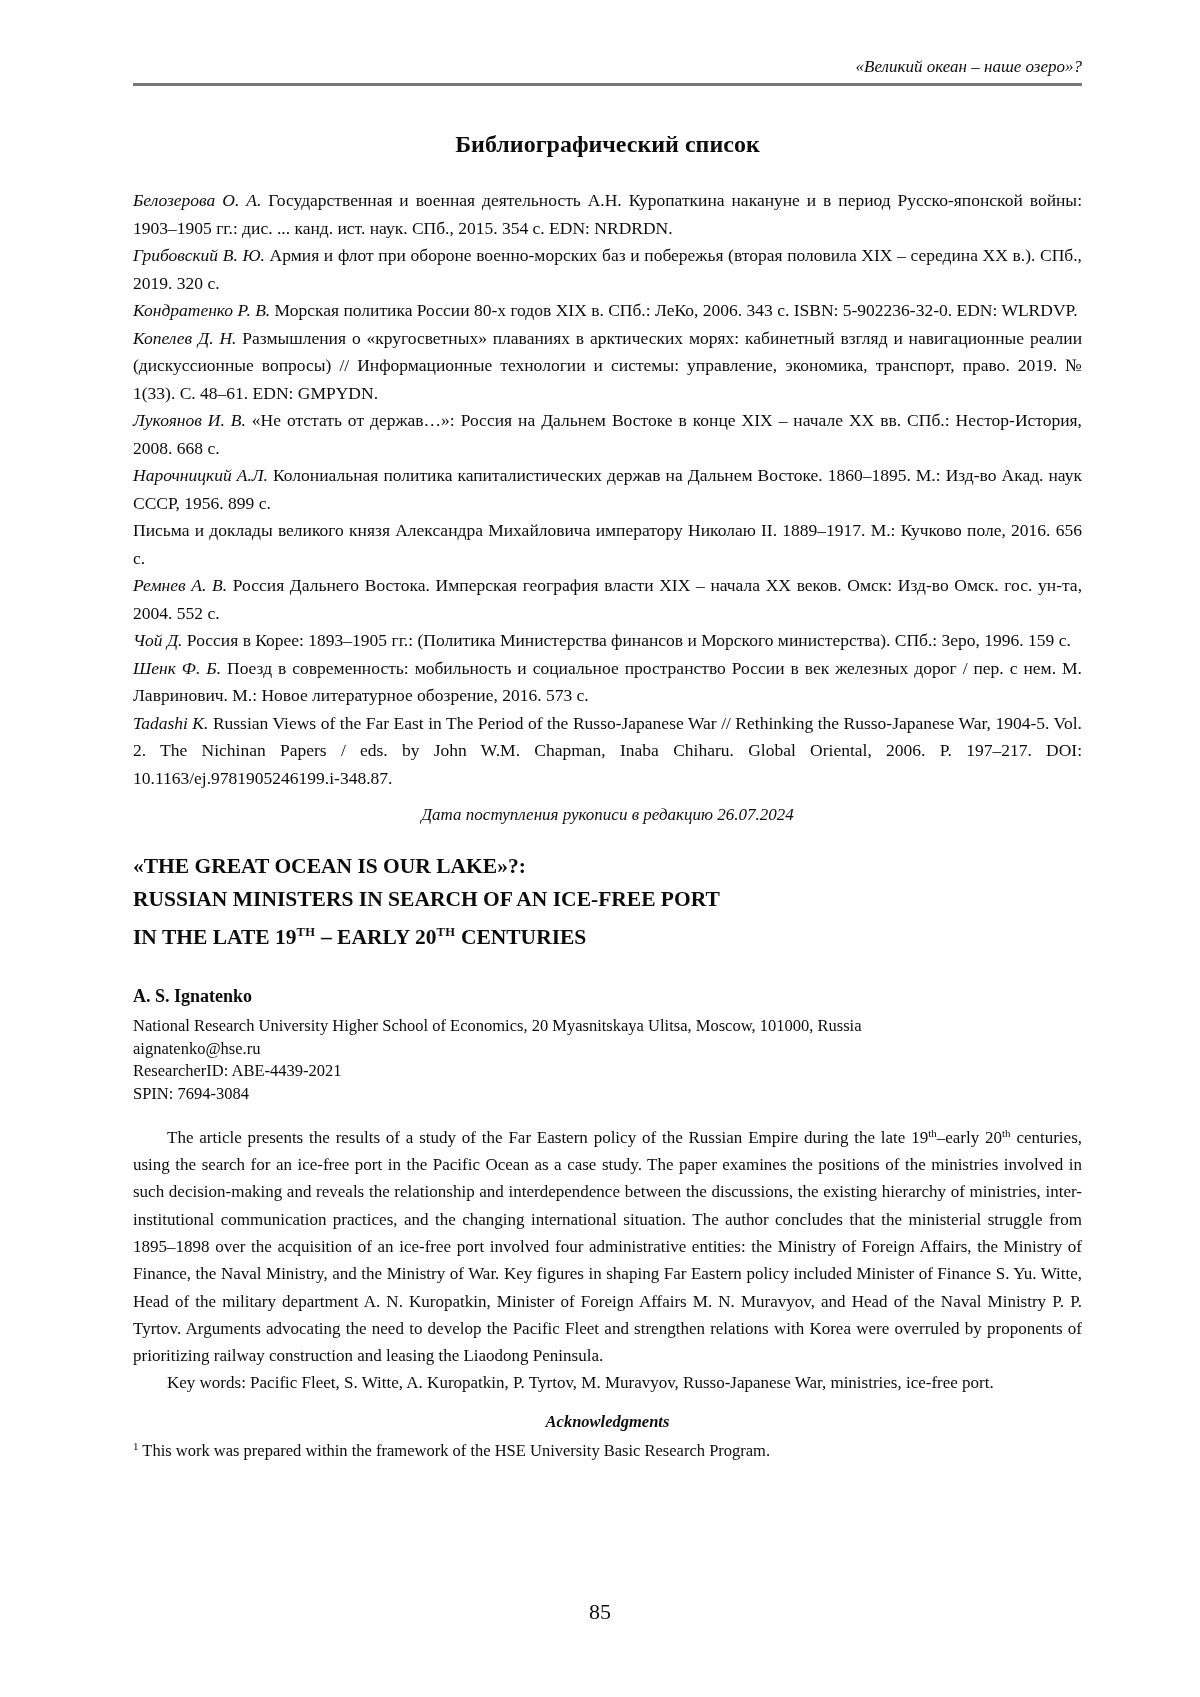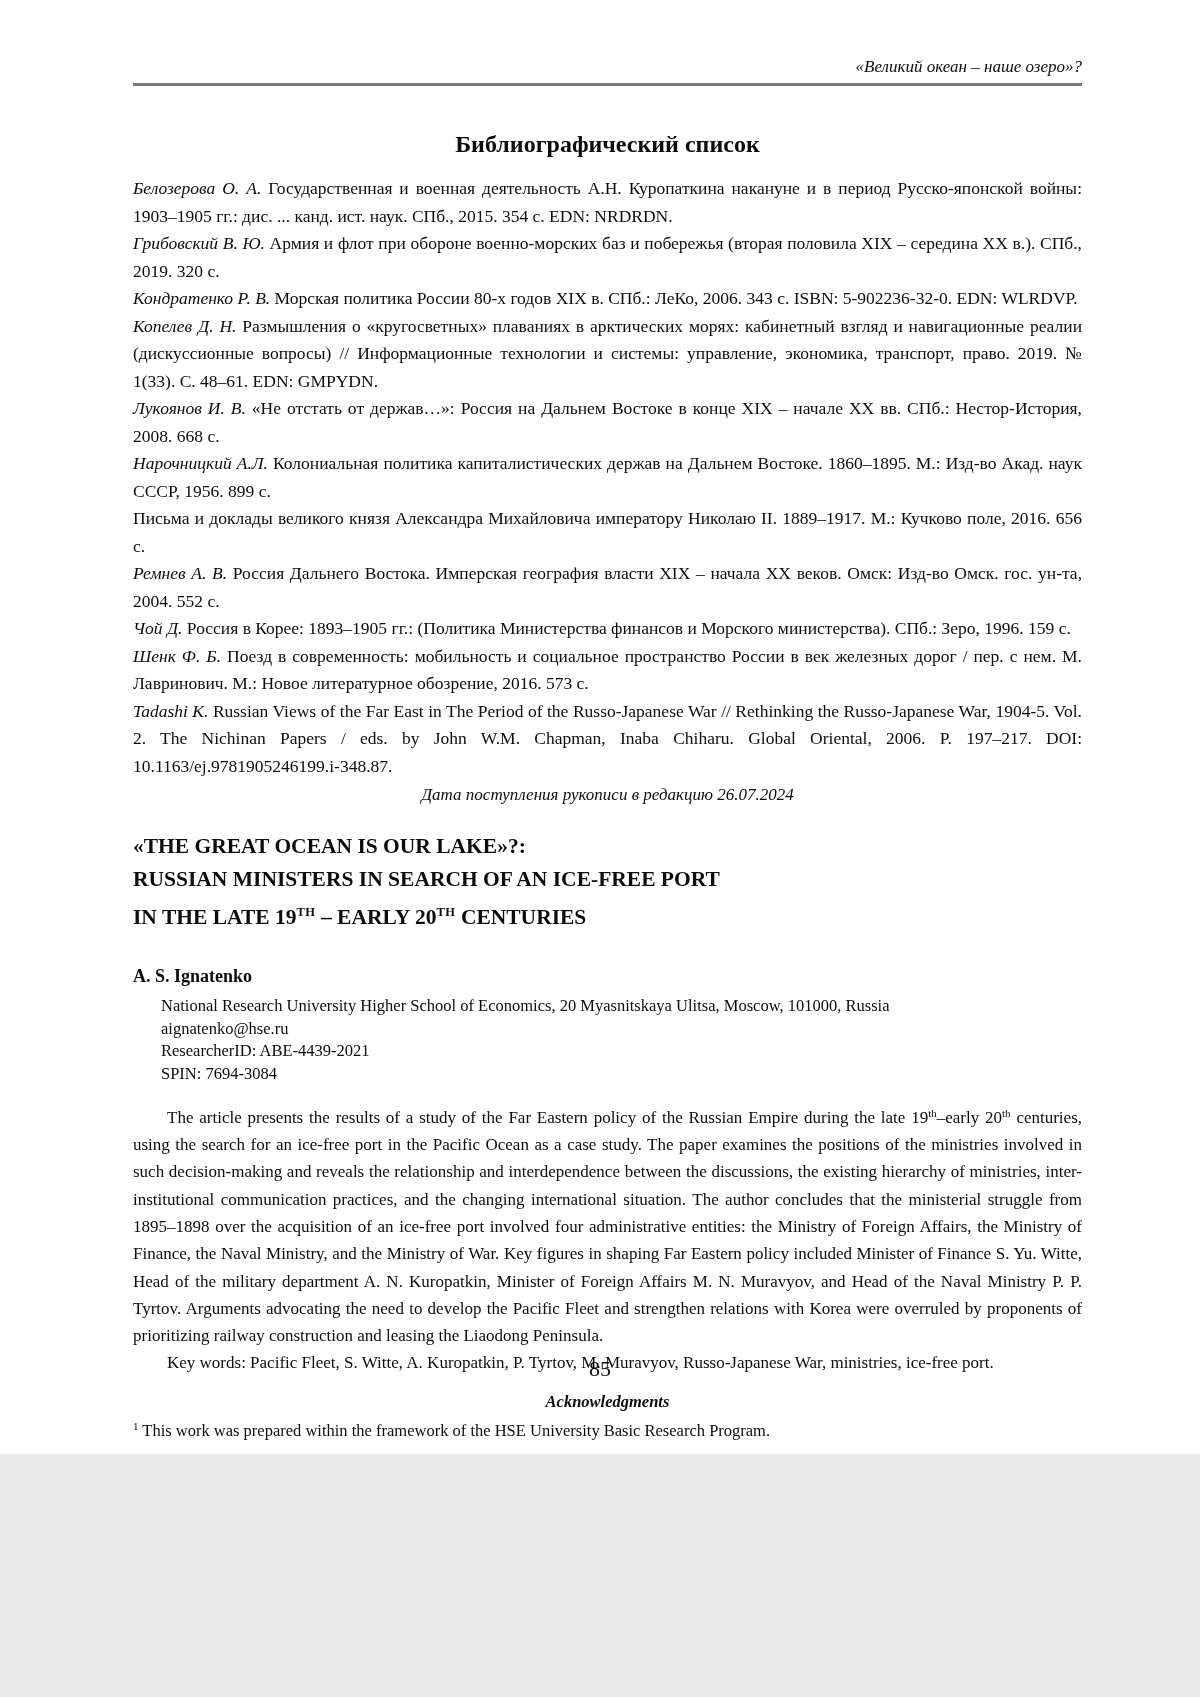--- a/index.html
+++ b/index.html
@@ -1,19 +1,19 @@
 <!DOCTYPE html>
 <html><head>
 <meta charset="utf-8">
 <style>
   * { margin: 0; padding: 0; box-sizing: border-box; }
   html, body { background: #e9e9e9; }
   .page {
     width: 1200px;
-    height: 1454px;
+    height: 1697px;
     background: #ffffff;
     position: relative;
     overflow: hidden;
     margin: 0 auto;
     font-family: "Liberation Serif", "DejaVu Serif", serif;
     color: #0c0c0c;
   }
   .content {
     padding: 0 118px 0 133px;
   }
@@ -31,29 +31,29 @@
   }
   
   .bib-heading {
     margin-top: 47px;
     text-align: center;
     font-weight: bold;
     font-size: 24px;
     line-height: 22px;
   }
   .bib-list {
-    margin-top: 20px;
+    margin-top: 32px;
     font-size: 17.5px;
     line-height: 27.5px;
     text-align: justify;
   }
   .bib-entry { margin: 0; }
   .bib-entry .auth { font-style: italic; }
   .manuscript-date {
-    margin-top: 2px;
+    margin-top: 10px;
     text-align: center;
     font-style: italic;
     font-size: 17px;
     line-height: 26px;
   }
   
   .article-title {
     margin-top: 22px;
     text-align: left;
     font-weight: bold;
@@ -68,21 +68,20 @@
   .author-name {
     margin-top: 30px;
     font-weight: bold;
     font-size: 18px;
     line-height: 24px;
   }
   .affiliation-block {
     margin-top: 7px;
     font-size: 16.5px;
     line-height: 22.7px;
-    margin-left: 28px;
   }
   
   .abstract {
     margin-top: 14px;
     font-size: 17px;
     line-height: 27.3px;
     text-align: justify;
     text-indent: 34px;
   }
   .abstract .a-sup, .footnote .f-sup {

